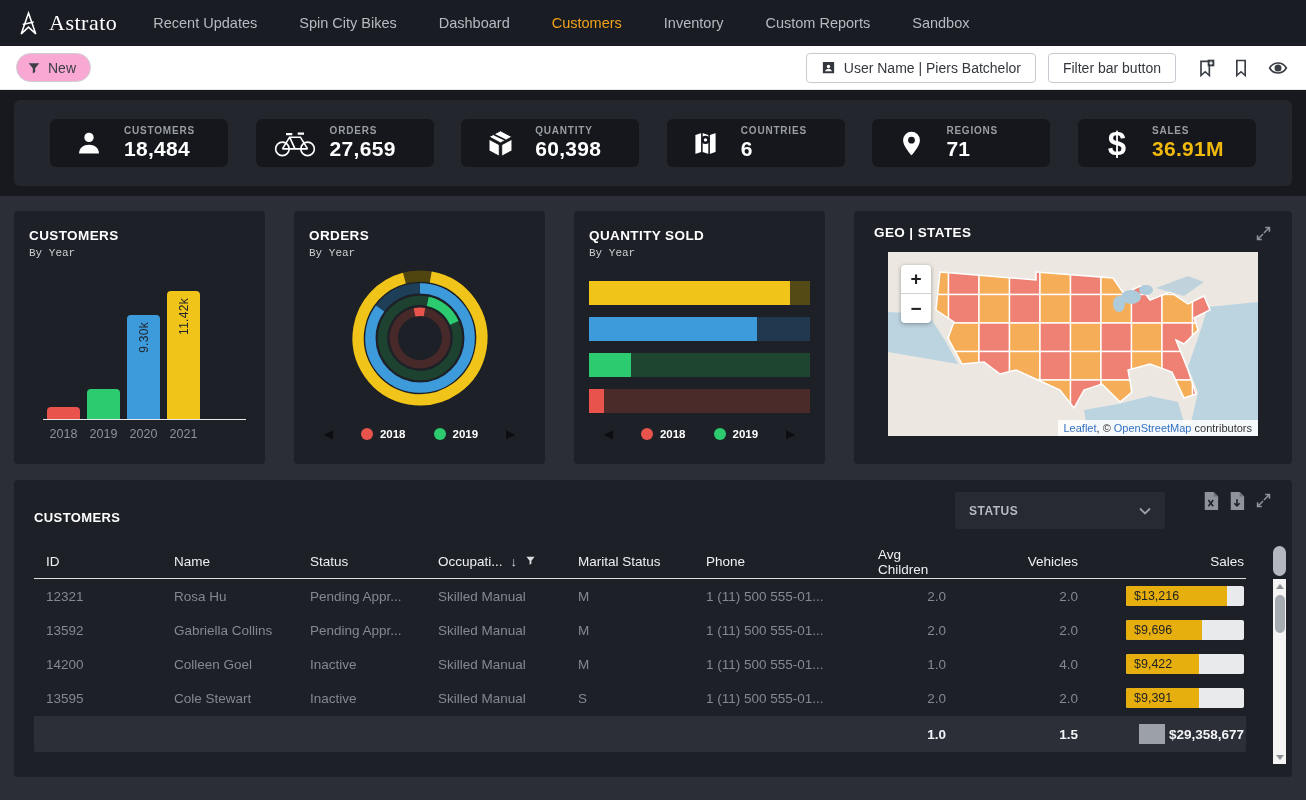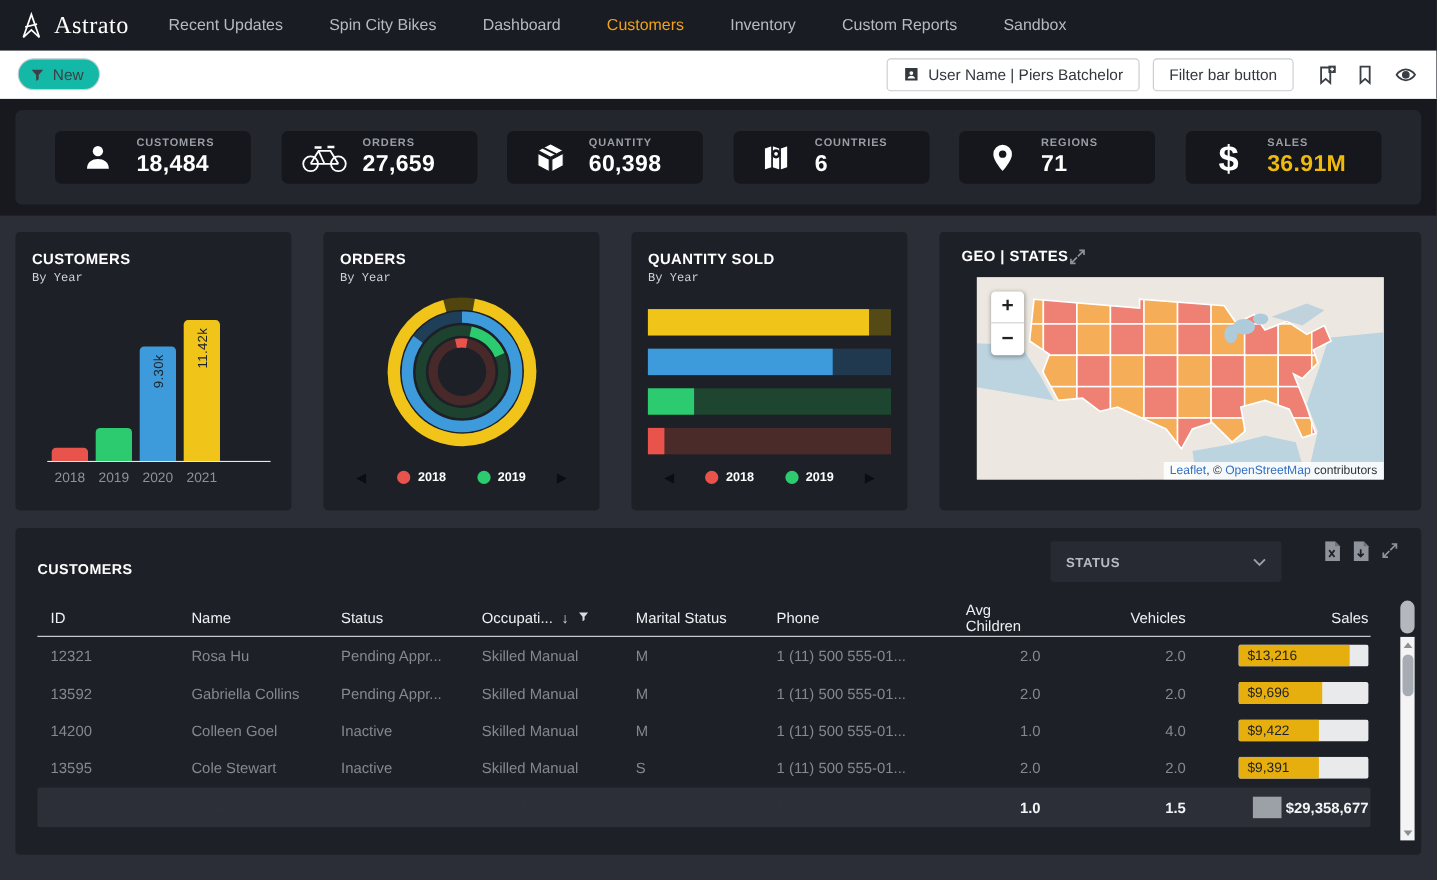--- a/index.html
+++ b/index.html
@@ -9,21 +9,21 @@
   
   .nav { height:46px; background:#191c22; display:flex; align-items:center; padding:0 16px; }
   .brand { display:flex; align-items:center; gap:8px; margin-right:36px; cursor:pointer; }
   .brand-name { font-family:"Liberation Serif", serif; font-size:22px; color:#fff; letter-spacing:.5px; }
   .nav-items { display:flex; align-items:center; gap:42px; }
   .nav-item { font-size:14.5px; color:#b7bac0; cursor:pointer; }
   .nav-item.active { color:#f0a21a; }
 
   
   .toolbar { height:44px; background:#ffffff; display:flex; align-items:center; justify-content:space-between; padding:0 16px; border-bottom:1px solid #e4e6e9; }
-  .pill-btn { display:flex; align-items:center; gap:7px; border:1px solid #cdd0d5; border-radius:15px; height:29px; padding:0 14px 0 10px; font-size:14px; color:#3c4045; background:#14b8a6; cursor:pointer; }
+  .pill-btn { display:flex; align-items:center; gap:7px; border:1px solid #cdd0d5; border-radius:15px; height:29px; padding:0 14px 0 10px; font-size:14px; color:#3c4045; background:#f9a8d4; cursor:pointer; }
   .tb-right { display:flex; align-items:center; gap:12px; }
   .tb-btn { display:flex; align-items:center; gap:8px; border:1px solid #c7cad0; border-radius:4px; height:30px; padding:0 14px; font-size:14px; color:#34373d; background:#fff; cursor:pointer; }
   .tb-icons { display:flex; align-items:center; gap:15px; margin-left:8px; }
   .tb-icons svg { display:block; cursor:pointer; }
 
   
   .kpi-band { height:106px; background:#17191e; padding:10px 14px; }
   .kpi-panel { height:86px; background:#23262d; border-radius:6px; display:flex; align-items:center; justify-content:space-between; padding:0 36px; }
   .kpi-card { width:178px; height:48px; background:#15171c; border-radius:6px; display:flex; align-items:center; padding-left:16px; }
   .kpi-ic { width:46px; display:flex; align-items:center; justify-content:center; }
@@ -56,21 +56,21 @@
 
   
   .donut-wrap { display:flex; justify-content:center; margin-top:4px; }
 
   
   .hbars { margin-top:22px; display:flex; flex-direction:column; gap:12px; }
   .htrack { height:24px; width:100%; position:relative; }
   .hfill { height:100%; position:absolute; left:0; top:0; }
 
   
-  .geo-head { display:flex; justify-content:flex-start; align-items:flex-start; }
+  .geo-head { display:flex; justify-content:space-between; align-items:flex-start; }
   .map { position:relative; width:370px; height:184px; margin:10px auto 0 auto; background:#ece8e1; overflow:hidden; cursor:grab; }
   .map svg.mapbase { position:absolute; inset:0; }
   .map-zoom { position:absolute; left:13px; top:13px; width:30px; background:#fff; border-radius:4px; box-shadow:0 1px 4px rgba(0,0,0,.35); overflow:hidden; }
   .mz-btn { width:30px; height:29px; display:flex; align-items:center; justify-content:center; font-size:19px; font-weight:bold; color:#222; cursor:pointer; }
   .mz-btn:first-child { border-bottom:1px solid #cfcfcf; }
   .attribution { position:absolute; right:0; bottom:0; background:rgba(255,255,255,.85); font-size:11px; color:#333; padding:2px 6px; }
   .attribution .blue { color:#3470c2; cursor:pointer; }
   .expand-ic { cursor:pointer; }
 
   

